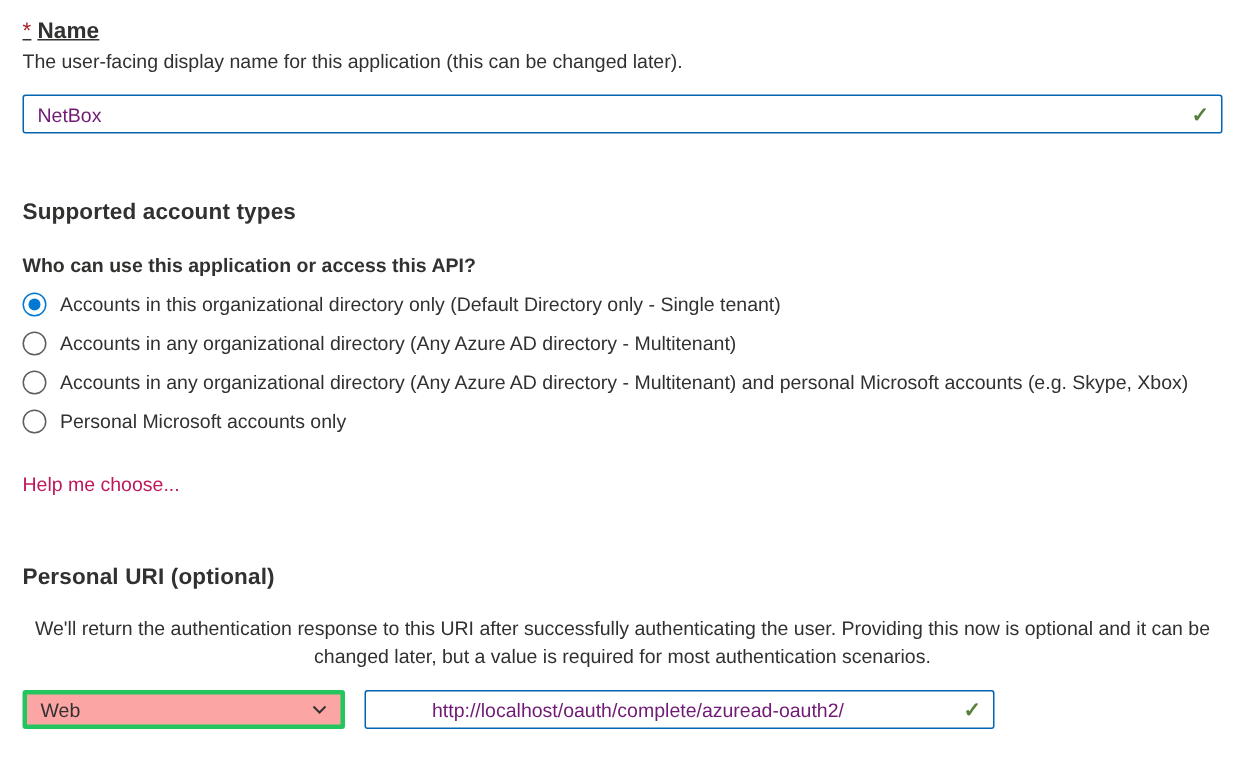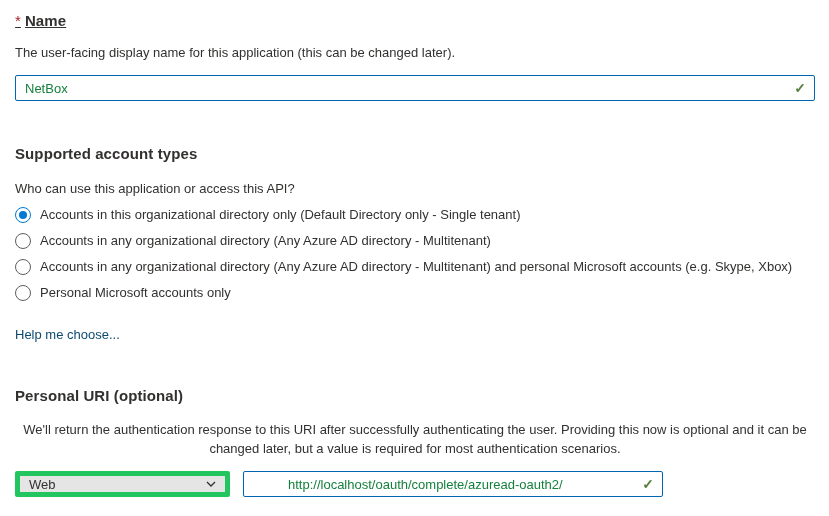--- a/index.html
+++ b/index.html
@@ -19,61 +19,62 @@
     font-weight: 600;
     margin-top: 4px;
     letter-spacing: 0.1px;
     text-decoration: underline;
   }
   .required { color: #a4262c; margin-right: 4px; font-weight: 400; }
 
   .desc {
     font-size: 13px;
     line-height: 19px;
-    margin-top: 14px;
+    margin-top: 2px;
     max-width: 802px;
     color: #323130;
   }
 
   .textbox {
     margin-top: 13px;
     height: 26px;
     width: 800px;
     border: 1px solid #0065b3;
     border-radius: 2px;
     display: flex;
     align-items: center;
     padding: 0 8px 0 9px;
     background: #fff;
   }
   .textbox input {
     border: 0; outline: 0; flex: 1;
     font-family: "Liberation Sans", sans-serif;
     font-size: 13px;
-    color: #15803d;
+    color: #701a75;
     background: transparent;
     padding: 0;
   }
   .check {
     color: #57803d;
     font-size: 14px;
     font-weight: 700;
     line-height: 1;
     margin-left: 6px;
   }
 
   .section-title {
     font-size: 15px;
     font-weight: 600;
     margin-top: 44px;
     letter-spacing: 0.1px;
   }
   .question {
     font-size: 13px;
     margin-top: 19px;
+    font-weight: bold;
   }
 
   .radio-group { margin-top: 11px; }
   .radio-row {
     display: flex;
     height: 26px;
     cursor: pointer;
   }
   .radio-dot {
     width: 16px; height: 16px;
@@ -92,44 +93,44 @@
     width: 8px; height: 8px;
     border-radius: 50%;
     background: #0078d4;
   }
   .radio-label { font-size: 13px; }
 
   .help-link {
     display: inline-block;
     margin-top: 16px;
     font-size: 13px;
-    color: #0c4a6e;
+    color: #be185d;
     text-decoration: none;
     cursor: pointer;
   }
 
   .redirect-desc { margin-top: 16px; text-align: center; }
 
   .uri-row {
     margin-top: 13px;
     display: flex;
     align-items: center;
     gap: 13px;
   }
   .dropdown {
     width: 215px;
     height: 26px;
-    border: 5px solid #22c55e;
+    border: 3px solid #22c55e;
     border-radius: 2px;
     display: flex;
     align-items: center;
     padding: 0 8px 0 9px;
     font-size: 13px;
     cursor: pointer;
-    background: #e5e5e5;
+    background: #fca5a5;
   }
   .dropdown .dd-label { flex: 1; }
   .chevron { width: 12px; height: 12px; flex: 0 0 auto; }
   .uri-box {
     margin-top: 0;
     width: 420px;
     padding-left: 44px;
   }
 </style>
 </head>

